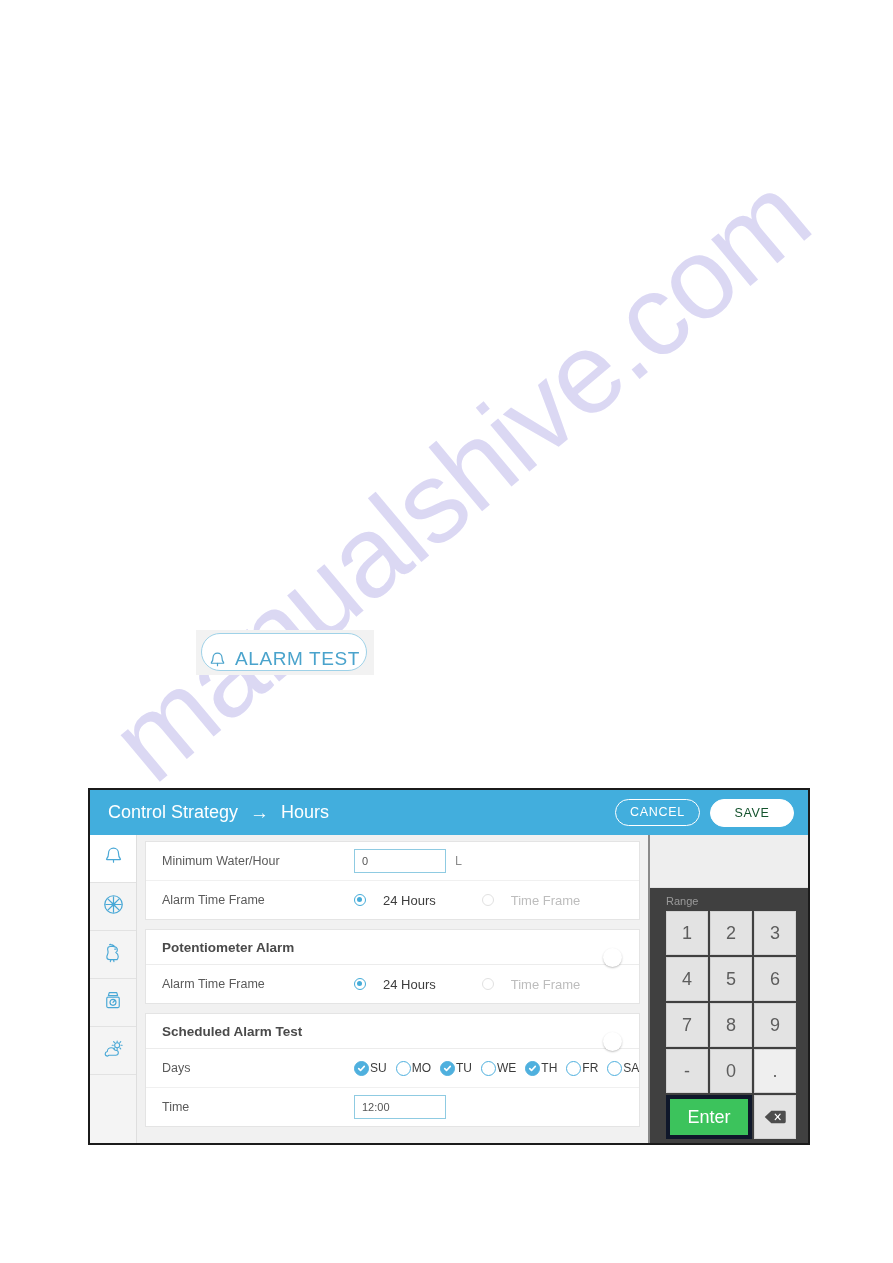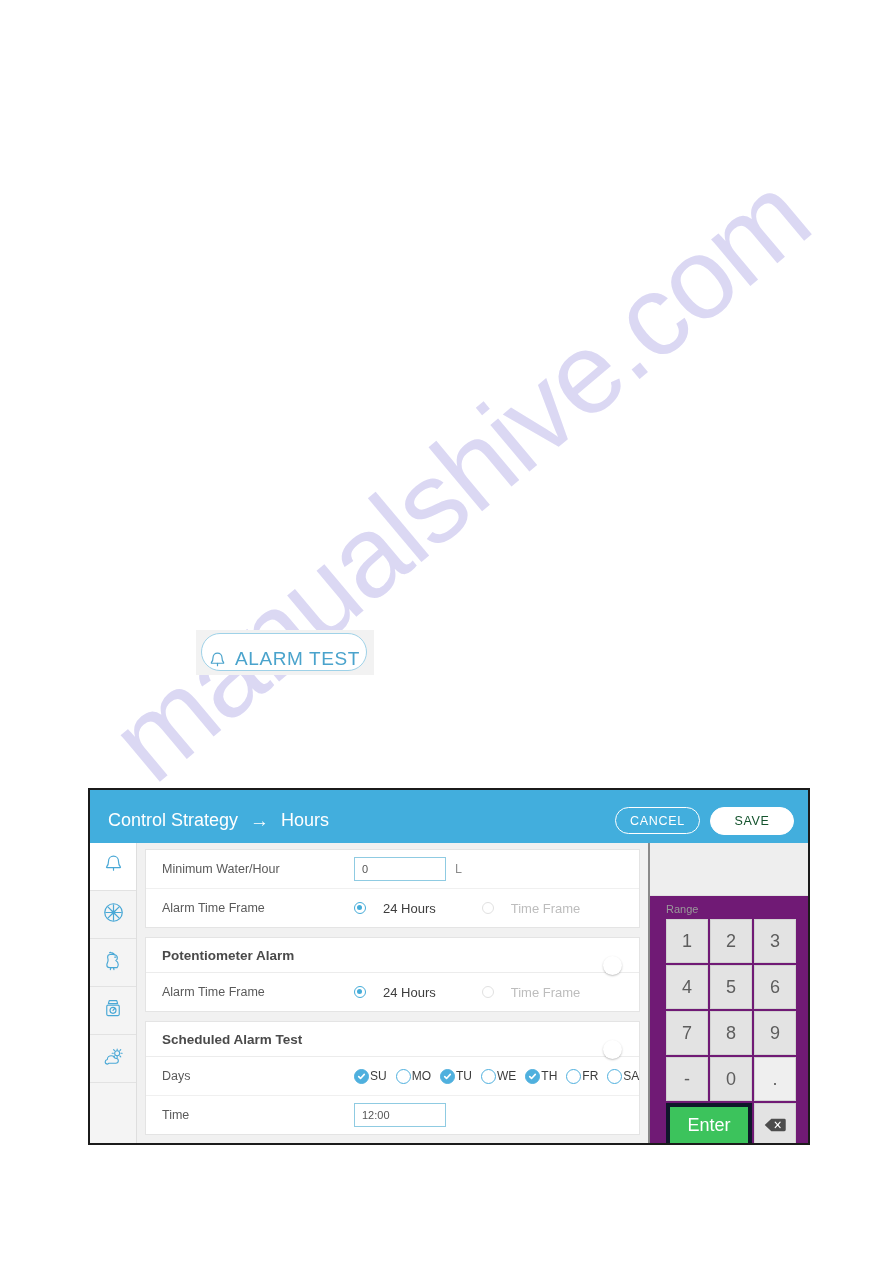--- a/index.html
+++ b/index.html
@@ -90,42 +90,41 @@
     overflow: hidden;
   }
 
   
   .topbar {
     position: relative;
     height: 45px;
     background: #42aedd;
     display: flex;
     align-items: center;
-    padding: 8px 14px 0 18px;
+    padding: 0 14px 0 18px;
     gap: 31px;
   }
   .crumbs {
     display: flex;
     align-items: center;
     gap: 12px;
     color: #ffffff;
     font-size: 18px;
     font-weight: 400;
   }
   .crumb-arrow {
     display: inline-flex;
     align-items: center;
     color: #ffffff;
     font-size: 19px;
     line-height: 1;
   }
   .topbar-actions {
     margin-left: auto;
     display: flex;
-    align-items: center;
     gap: 10px;
   }
   .btn-cancel {
     height: 27px;
     min-width: 84px;
     padding: 0 14px;
     box-sizing: border-box;
     border: 1px solid #ffffff;
     border-radius: 14px;
     background: transparent;
@@ -305,21 +304,21 @@
     border-radius: 50%;
     background: #ffffff;
     box-shadow: 0 1px 2px rgba(0,0,0,0.25);
   }
 
   
   .keypad-col {
     width: 160px;
     flex: 0 0 160px;
     border-left: 2px solid #8a8a8a;
-    background: #701a75;
+    background: #404040;
     display: flex;
     flex-direction: column;
     box-sizing: border-box;
   }
   .keypad-top {
     height: 52px;
     background: #eeeeee;
     border-bottom: 1px solid #e2e2e2;
   }
   .range-label {

